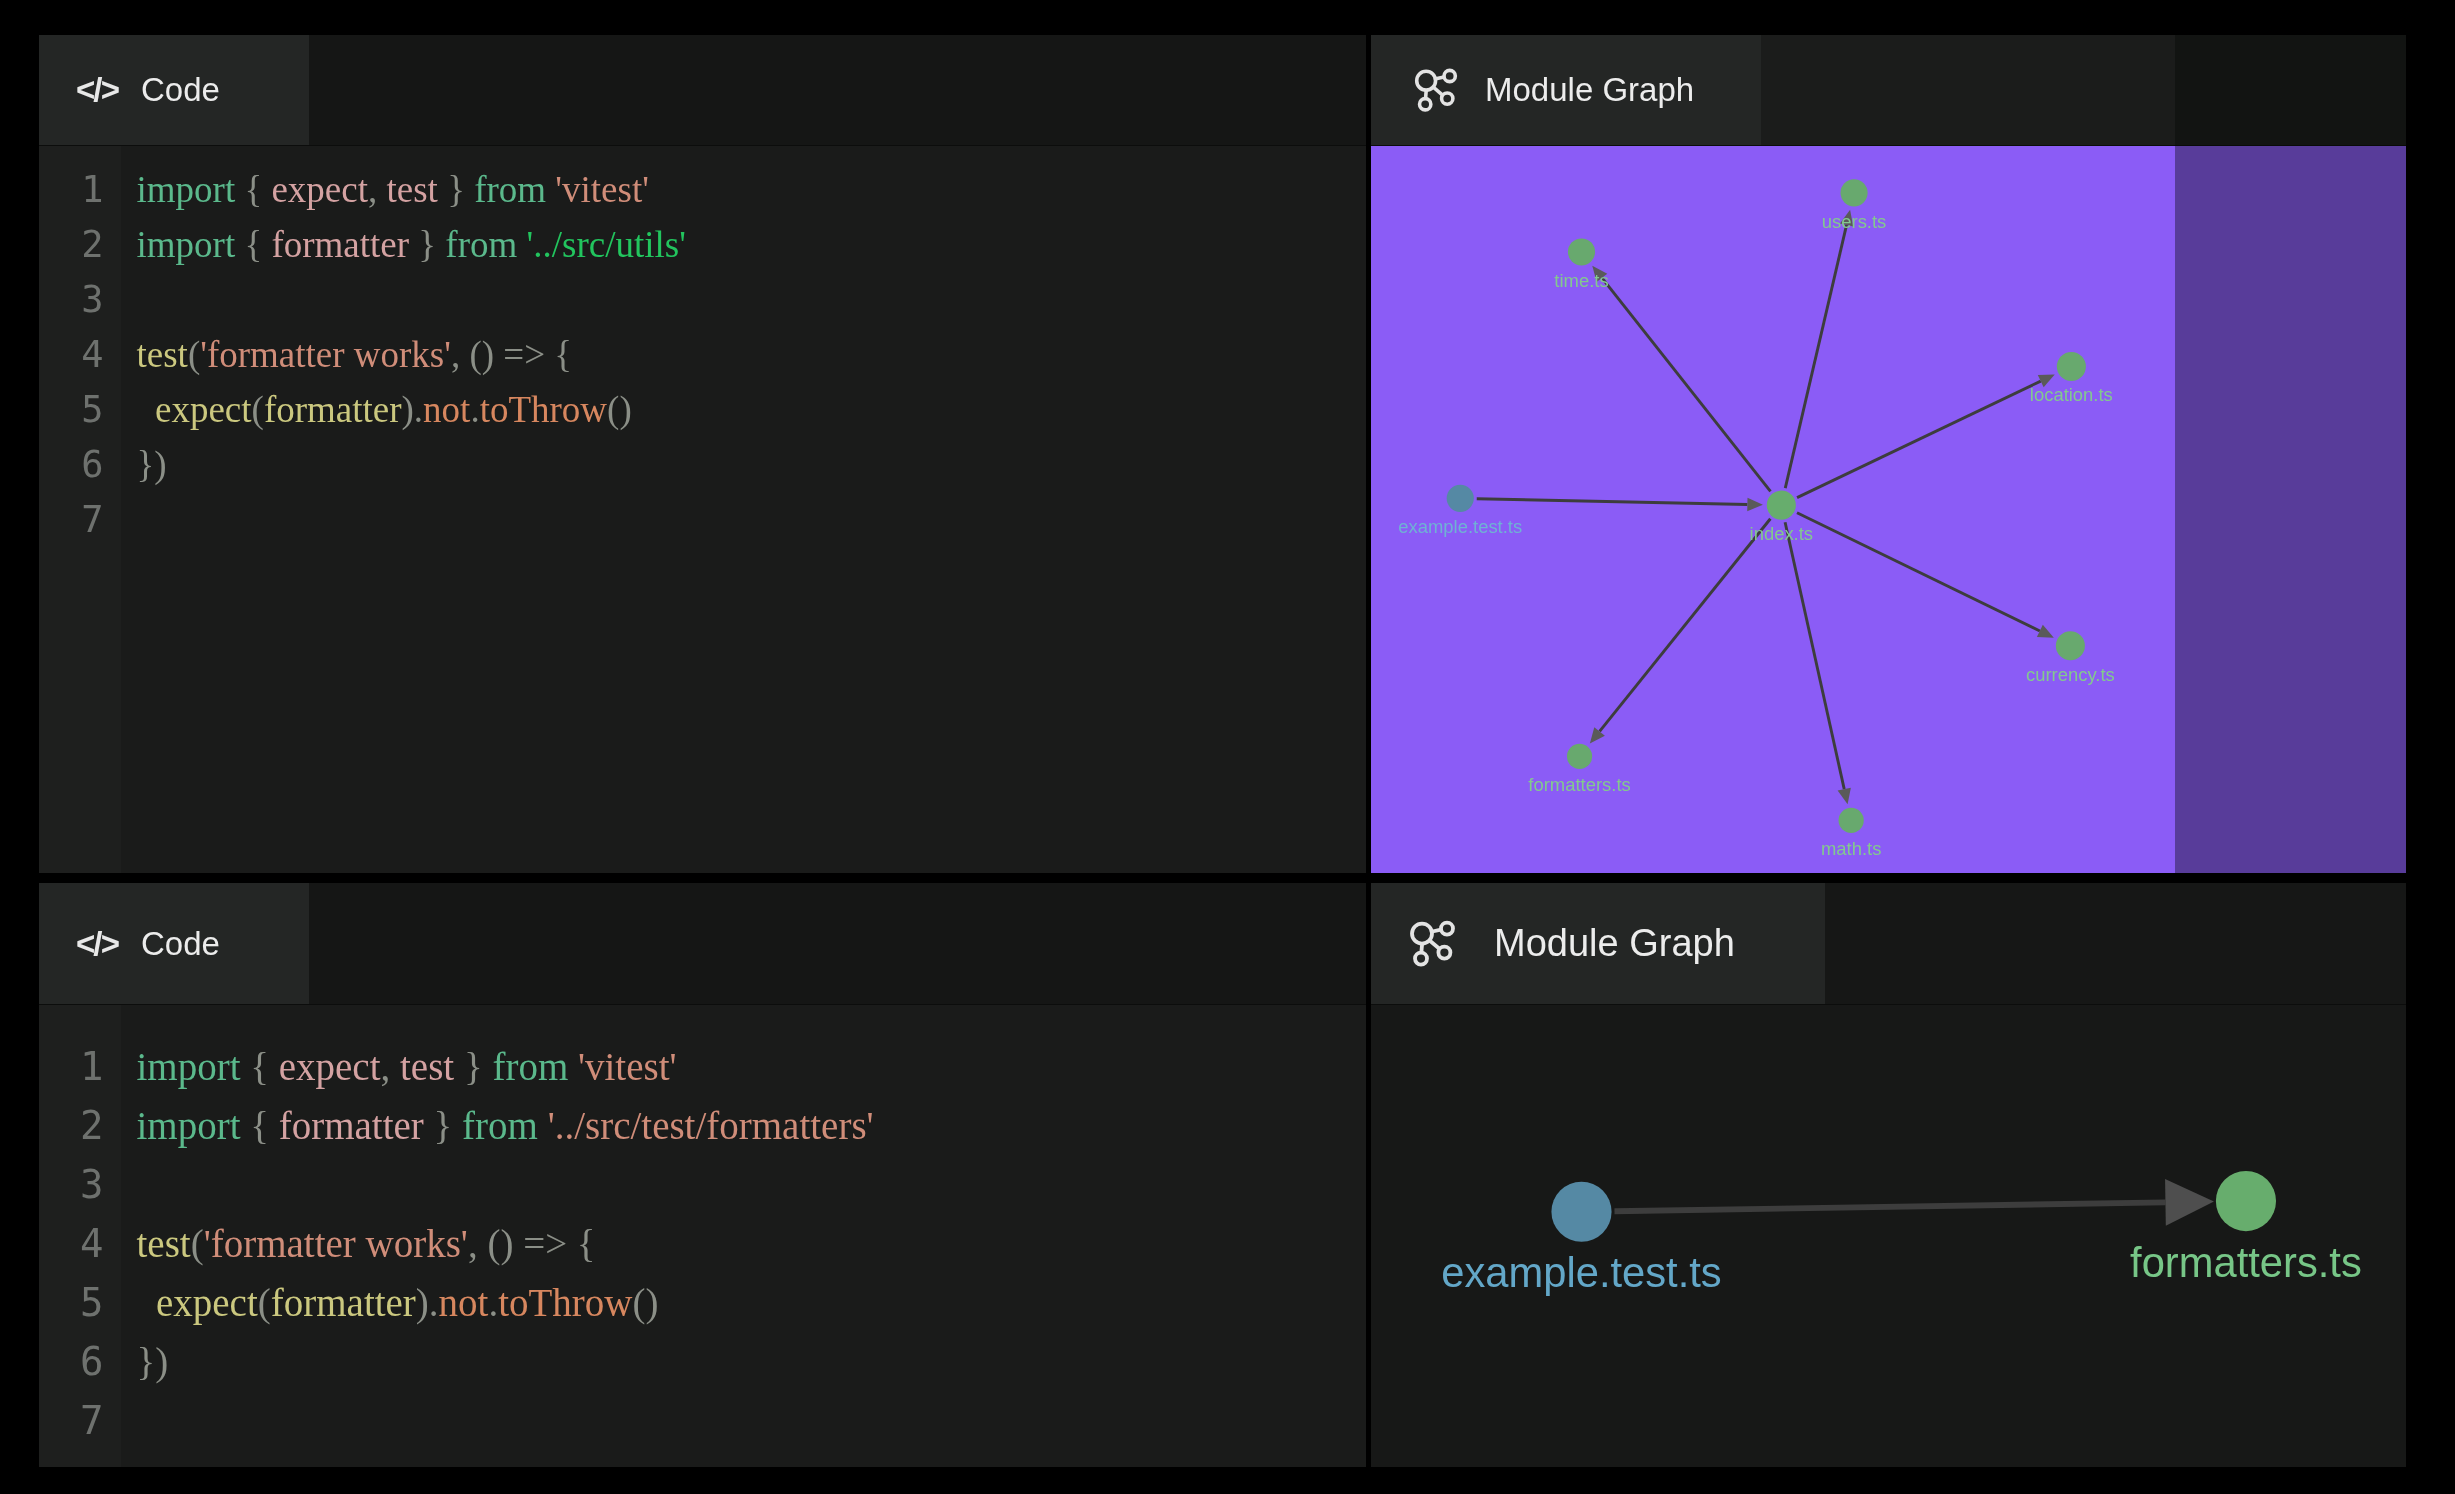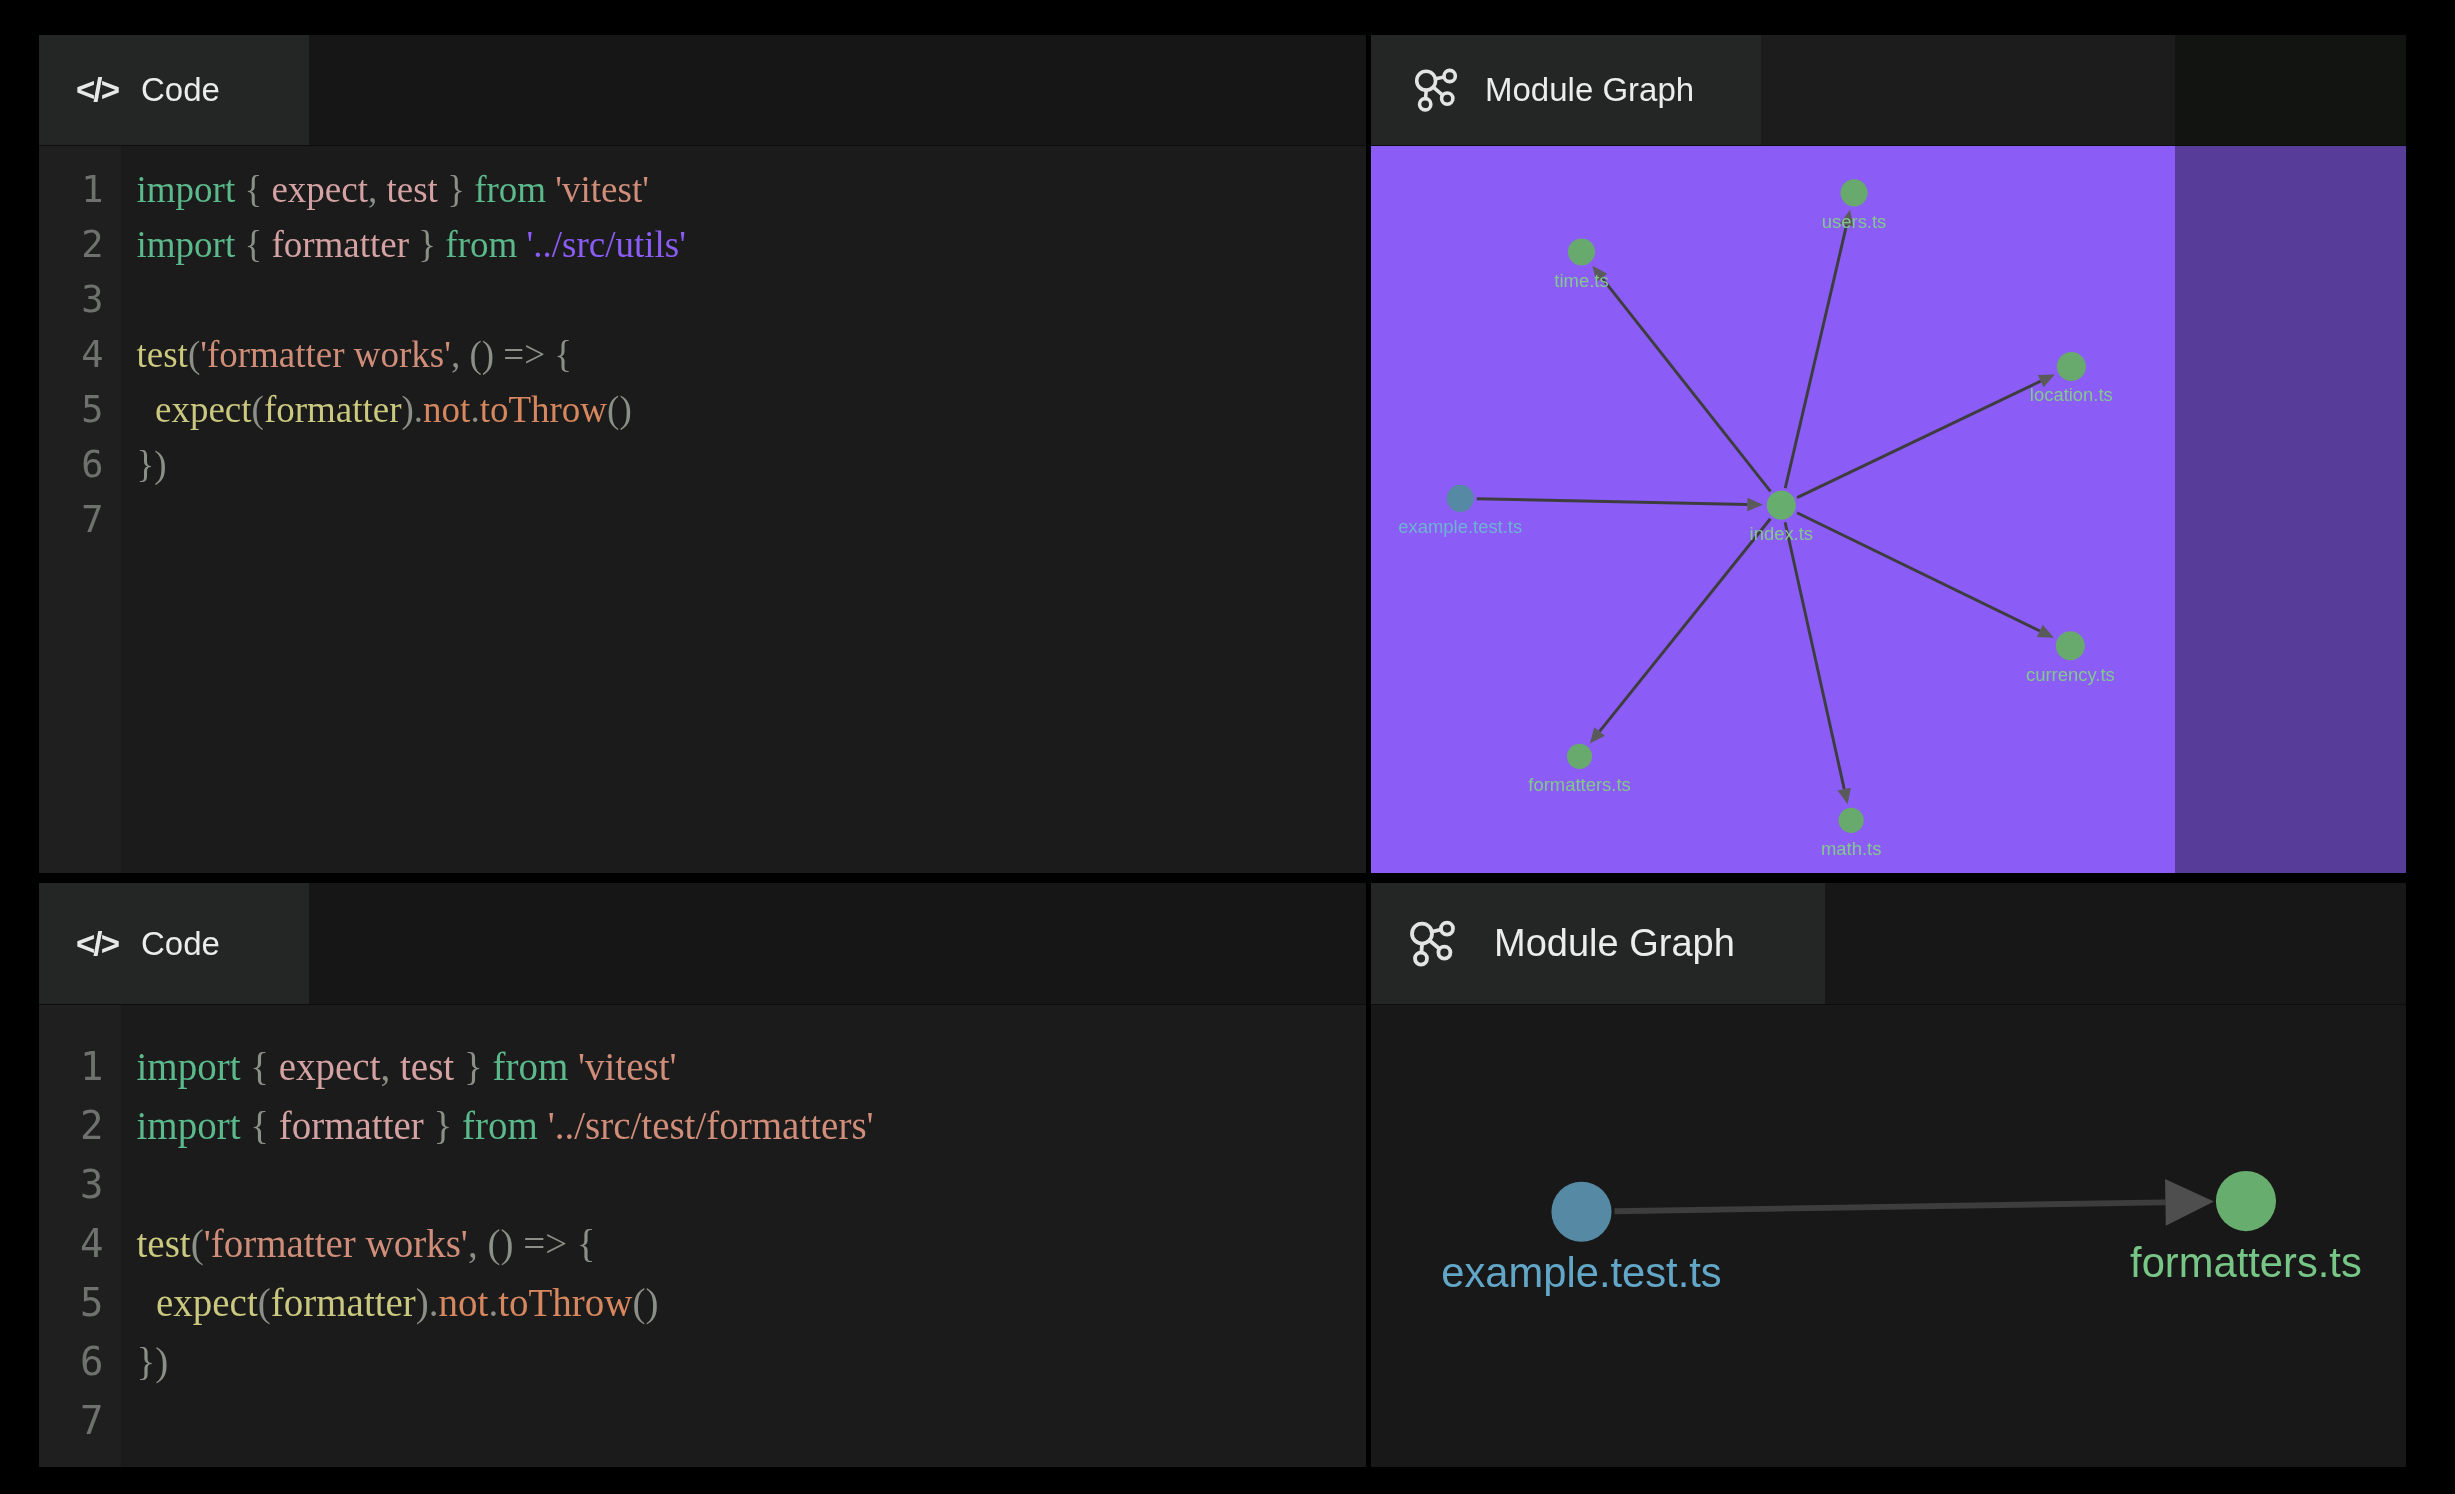--- a/index.html
+++ b/index.html
@@ -64,21 +64,21 @@
   </div>
   <div class="content">
     <div class="gutterbg"></div>
     <div class="code">
         <div class="line">
           <span class="ln">1</span>
           <span class="src"><span style="color: rgb(91, 185, 140);">import</span><span style="color: rgb(139, 143, 135);"> { </span><span style="color: rgb(212, 162, 162);">expect</span><span style="color: rgb(139, 143, 135);">, </span><span style="color: rgb(212, 162, 162);">test</span><span style="color: rgb(139, 143, 135);"> } </span><span style="color: rgb(91, 185, 140);">from</span><span style="color: rgb(208, 141, 121);"> 'vitest'</span></span>
         </div>
         <div class="line">
           <span class="ln">2</span>
-          <span class="src"><span style="color: rgb(91, 185, 140);">import</span><span style="color: rgb(139, 143, 135);"> { </span><span style="color: rgb(212, 162, 162);">formatter</span><span style="color: rgb(139, 143, 135);"> } </span><span style="color: rgb(91, 185, 140);">from</span><span style="color: #8b5cf6; margin-top: 45px;"> '../src/utils'</span></span>
+          <span class="src"><span style="color: rgb(91, 185, 140);">import</span><span style="color: rgb(139, 143, 135);"> { </span><span style="color: rgb(212, 162, 162);">formatter</span><span style="color: rgb(139, 143, 135);"> } </span><span style="color: rgb(91, 185, 140);">from</span><span style="color: #22c55e; margin-top: 45px;"> '../src/utils'</span></span>
         </div>
         <div class="line">
           <span class="ln">3</span>
           <span class="src"></span>
         </div>
         <div class="line">
           <span class="ln">4</span>
           <span class="src"><span style="color: rgb(203, 200, 127);">test</span><span style="color: rgb(139, 143, 135);">(</span><span style="color: rgb(208, 141, 121);">'formatter works'</span><span style="color: rgb(139, 143, 135);">, () =&gt; {</span></span>
         </div>
         <div class="line">

